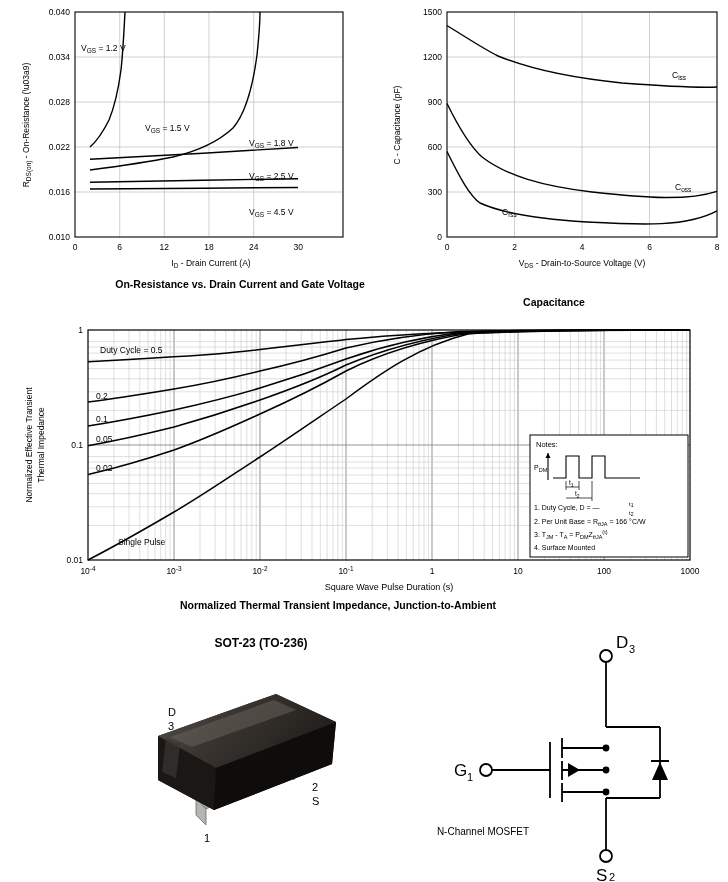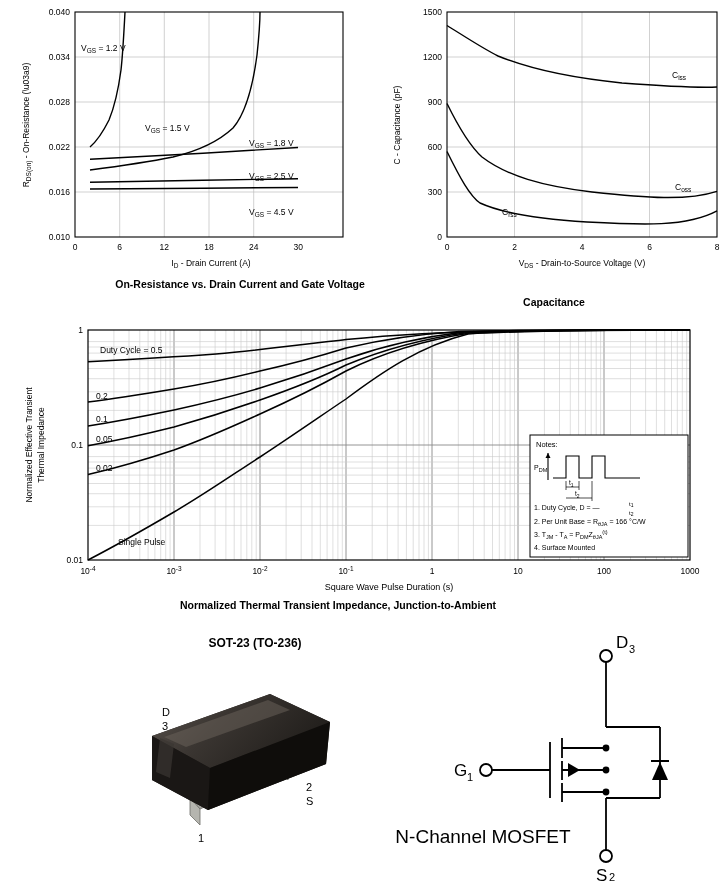--- a/index.html
+++ b/index.html
@@ -10,21 +10,21 @@
     position:relative;
     overflow:hidden;
   }
   .panel{position:absolute;}
   .caption{
     text-align:center;font-size:10.5px;font-weight:bold;
   }
   svg{display:block;}
   text{font-family:"Liberation Sans", sans-serif;}
   .pkg-label{font-size:12px;font-weight:bold;text-align:center;}
-  .mosfet-label{font-size:19px;}
+  .mosfet-label{font-size:10px;}
 </style>
 </head>
 <body>
 
 <div class="panel" style="left:0px;top:0px;width:364px;height:300px;margin-left:13px;">
   <svg width="364" height="272" viewBox="0 0 364 272">
 
     <g stroke="#bdbdbd" stroke-width="0.7">
       <line x1="62" y1="57" x2="330" y2="57"></line>
       <line x1="62" y1="102" x2="330" y2="102"></line>
@@ -296,21 +296,21 @@
       <text x="629" y="196" font-size="6">t<tspan font-size="5" dy="1">1</tspan></text>
       <text x="629" y="205" font-size="6">t<tspan font-size="5" dy="1">2</tspan></text>
       <text x="534" y="214" font-size="7">2. Per Unit Base = R<tspan font-size="5.5" dy="1.5">θJA</tspan><tspan dy="-1.5"> = 166 °C/W</tspan></text>
       <text x="534" y="227" font-size="7">3. T<tspan font-size="5.5" dy="1.5">JM</tspan><tspan dy="-1.5"> - T</tspan><tspan font-size="5.5" dy="1.5">A</tspan><tspan dy="-1.5"> = P</tspan><tspan font-size="5.5" dy="1.5">DM</tspan><tspan dy="-1.5">Z</tspan><tspan font-size="5.5" dy="1.5">θJA</tspan><tspan font-size="5.5" dy="-5">(t)</tspan></text>
       <text x="534" y="240" font-size="7">4. Surface Mounted</text>
     </g>
   </svg>
   <div class="caption" style="width:676px;margin-top:4px;">Normalized Thermal Transient Impedance, Junction-to-Ambient</div>
 </div>
 
-<div class="panel" style="left:130px;top:636px;width:250px;height:230px;">
+<div class="panel" style="left:136px;top:636px;width:250px;height:230px;">
   <div class="pkg-label" style="width:250px;">SOT-23 (TO-236)</div>
   <svg width="250" height="200" viewBox="0 0 250 200" style="margin-top:8px;">
     <defs>
       <linearGradient id="bodyg" x1="0" y1="0" x2="0.3" y2="1">
         <stop offset="0%" stop-color="#4a4440"></stop>
         <stop offset="30%" stop-color="#2b2724"></stop>
         <stop offset="100%" stop-color="#141210"></stop>
       </linearGradient>
       <linearGradient id="topg" x1="0" y1="0" x2="1" y2="0.4">
         <stop offset="0%" stop-color="#5b544e"></stop>

